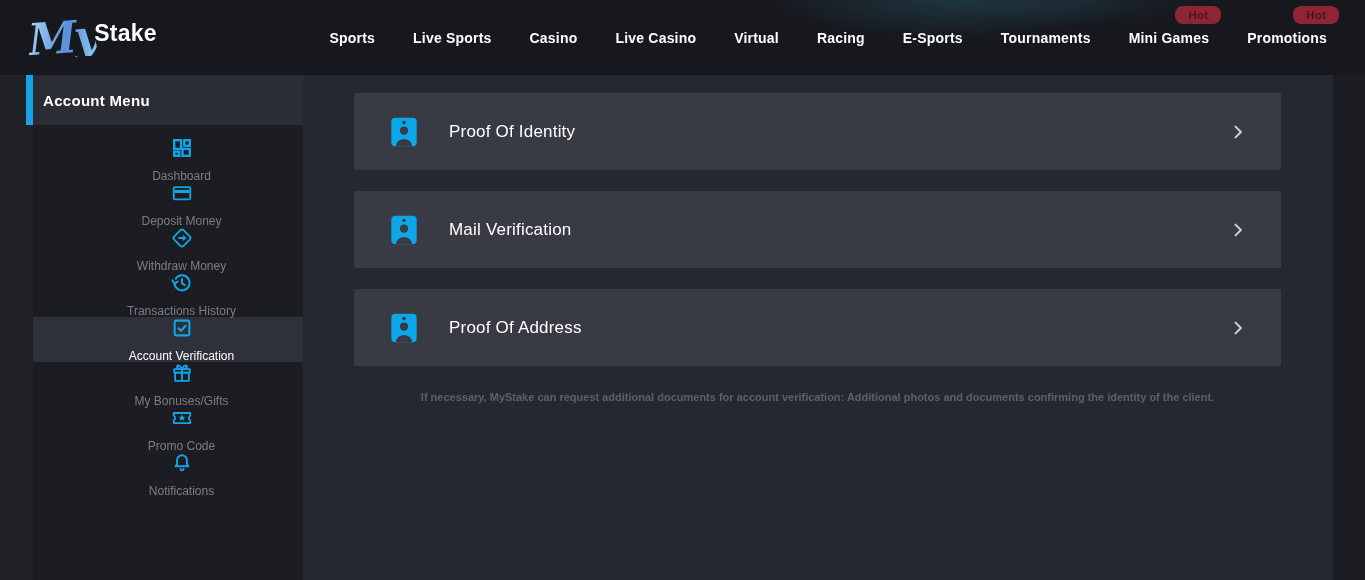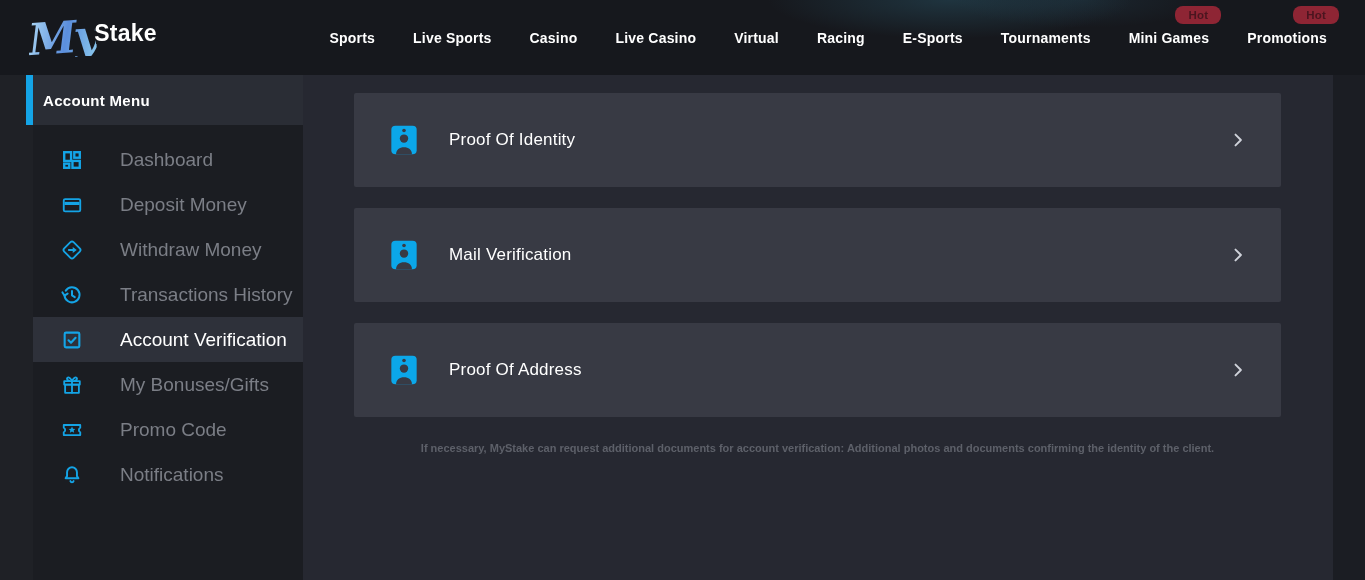--- a/index.html
+++ b/index.html
@@ -44,31 +44,31 @@
   
   .sidebar { flex:0 0 270px; background:#1b1d22; display:flex; flex-direction:column; }
   .sidebar-header {
     position:relative; height:50px; background:#2a2d35;
     display:flex; align-items:center; padding-left:10px;
     color:#ffffff; font-size:15px; font-weight:bold; letter-spacing:0.3px;
   }
   .accent { position:absolute; left:-7px; top:0; width:7px; height:50px; background:#14a4e6; }
   .sidebar-items { padding-top:12px; }
   .side-item {
-    height:45px; display:flex; align-items:center; padding-left:27px; gap:36px;
-    cursor:pointer; color:#7b7e86; font-size:19px;
+    height:45px; display:flex; align-items:center; padding-left:27px; gap:10px;
+    cursor:pointer; color:#7b7e86; font-size:12px;flex-direction:column;
   }
   .side-item.active { background:#2e313a; color:#ffffff; }
   .sicon { width:24px; height:24px; color:#14a4e6; display:flex; align-items:center; justify-content:center; }
   .sicon svg { width:22px; height:22px; }
 
   
   .content { flex:1; background:#262831; padding:18px 0 0 51px; }
   .card {
-    width:927px; height:94px; background:#383a44; border-radius:2px;
+    width:927px; height:77px; background:#383a44; border-radius:2px;
     display:flex; align-items:center; padding:0 33px 0 31px; margin-bottom:21px;
     cursor:pointer;
   }
   .badge-icon { width:38px; height:38px; flex:0 0 38px; }
   .card-title { color:#ffffff; font-size:17px; font-weight:500; margin-left:26px; letter-spacing:0.2px; }
   .chev { margin-left:auto; display:flex; }
   .note {
     width:927px; margin-top:20px; text-align:center;
     color:#5d6069; font-size:11px; font-weight:bold; line-height:21px;
     padding:0 10px;

